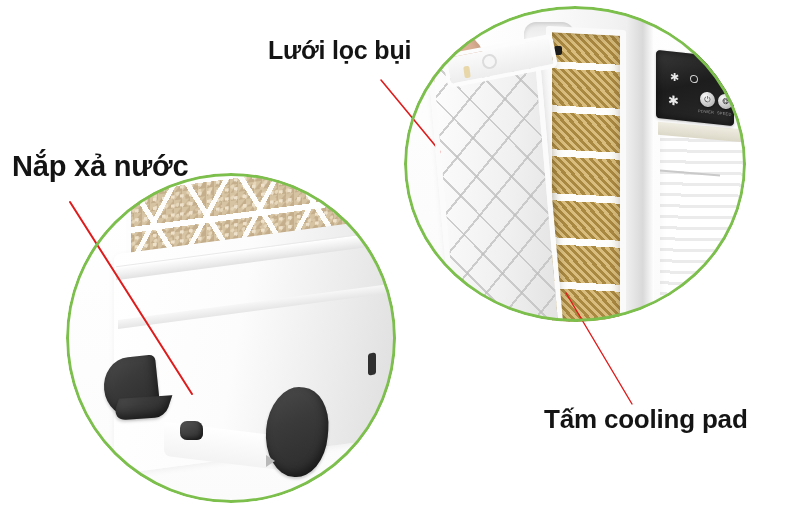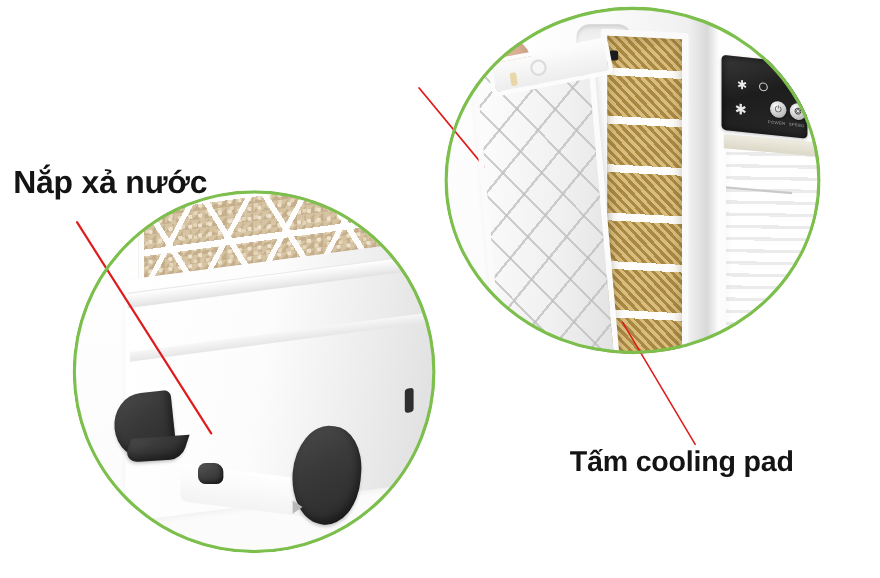--- a/index.html
+++ b/index.html
@@ -430,18 +430,19 @@
     </div>
     <div class="ring" style="border-color: rgb(125, 191, 77);"></div>
   </div>
 
   <svg id="leaders" viewBox="0 0 800 525">
     <line id="leader-dust-filter" stroke-width="1.6" stroke-linecap="round" x1="381" y1="80" x2="491" y2="213" stroke="#e01b1b"></line>
     <line id="leader-drain-cap" stroke-width="2" stroke-linecap="round" x1="70" y1="202" x2="192" y2="394" stroke="#e01b1b"></line>
     <line id="leader-cooling-pad" stroke-width="1.4" stroke-linecap="round" x1="566" y1="293" x2="632" y2="404" stroke="#e01b1b"></line>
   </svg>
 
+  <div class="callout-label" id="label-luoi-loc-bui" style="left: 268px; top: 36px; color: rgb(20, 20, 20);">Lưới lọc bụi</div>
 
   <div class="callout-label" id="label-nap-xa-nuoc" style="left: 12px; top: 150px; color: rgb(20, 20, 20);">Nắp xả nước</div>
 
-  <div class="callout-label" id="label-tam-cooling" style="left: 518px; top: 404px; color: rgb(20, 20, 20);">Tấm cooling pad</div>
+  <div class="callout-label" id="label-tam-cooling" style="left: 544px; top: 404px; color: rgb(20, 20, 20);">Tấm cooling pad</div>
 
 </div>
 
 </body></html>

